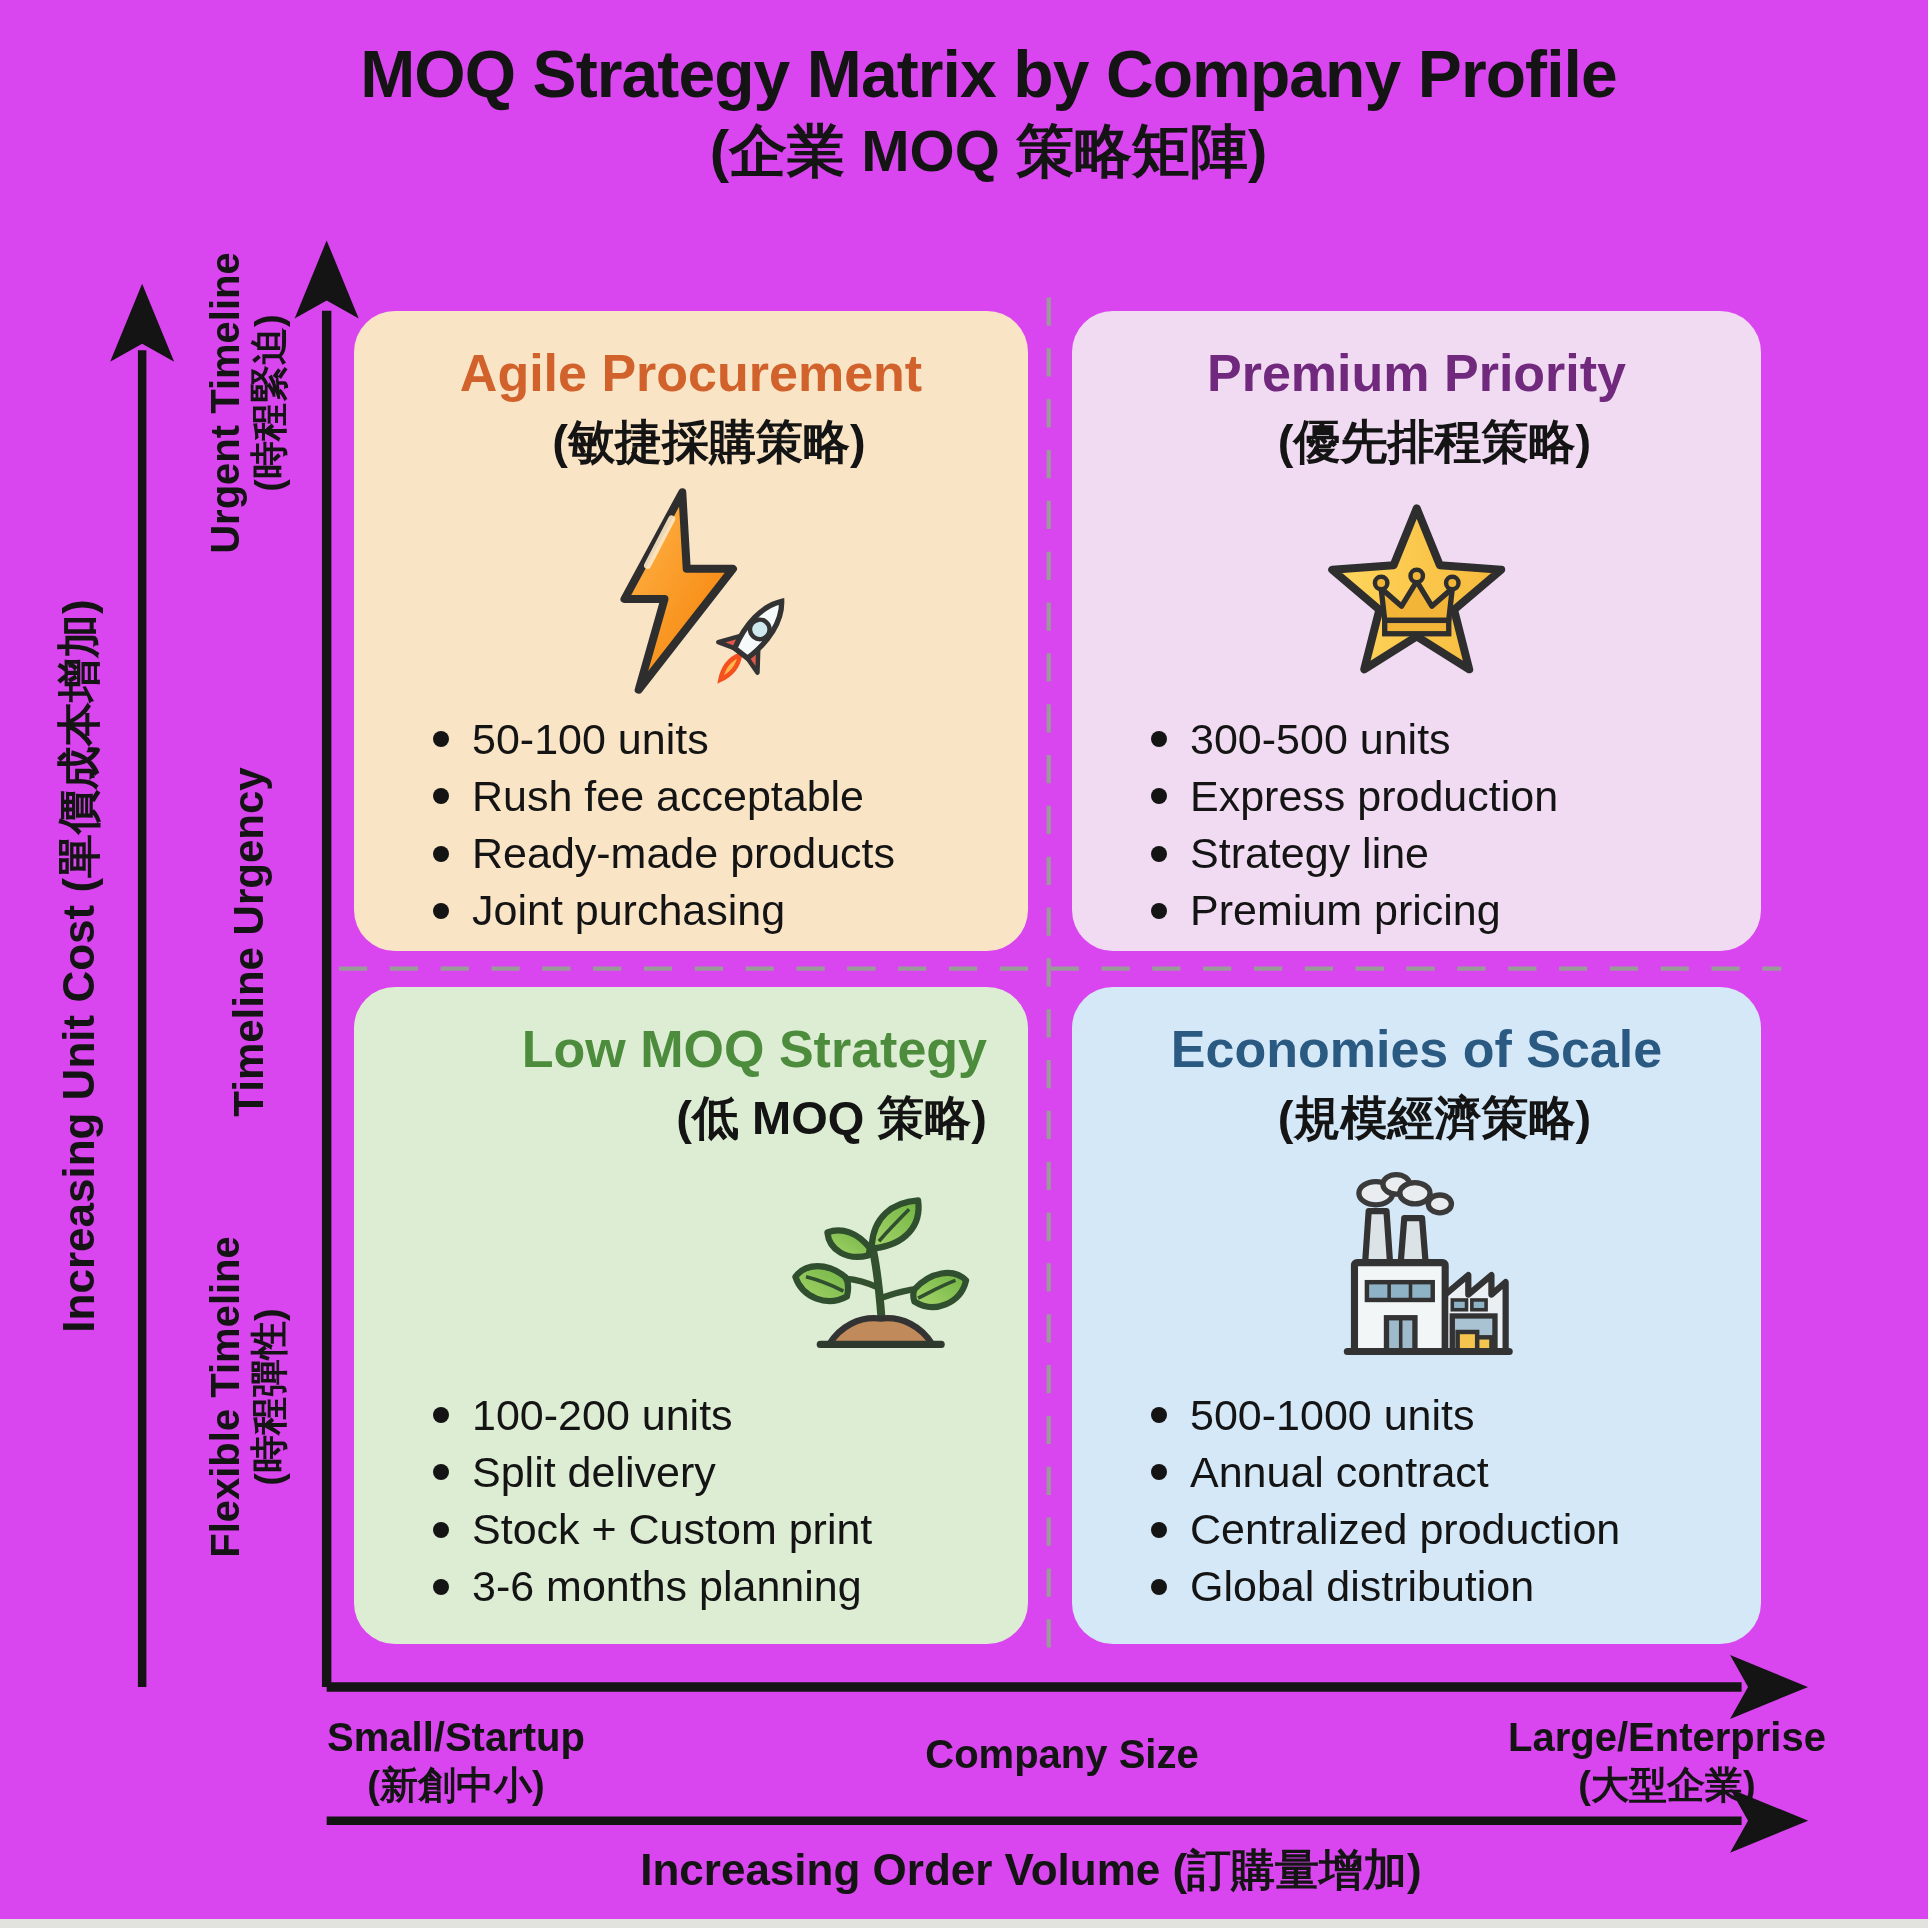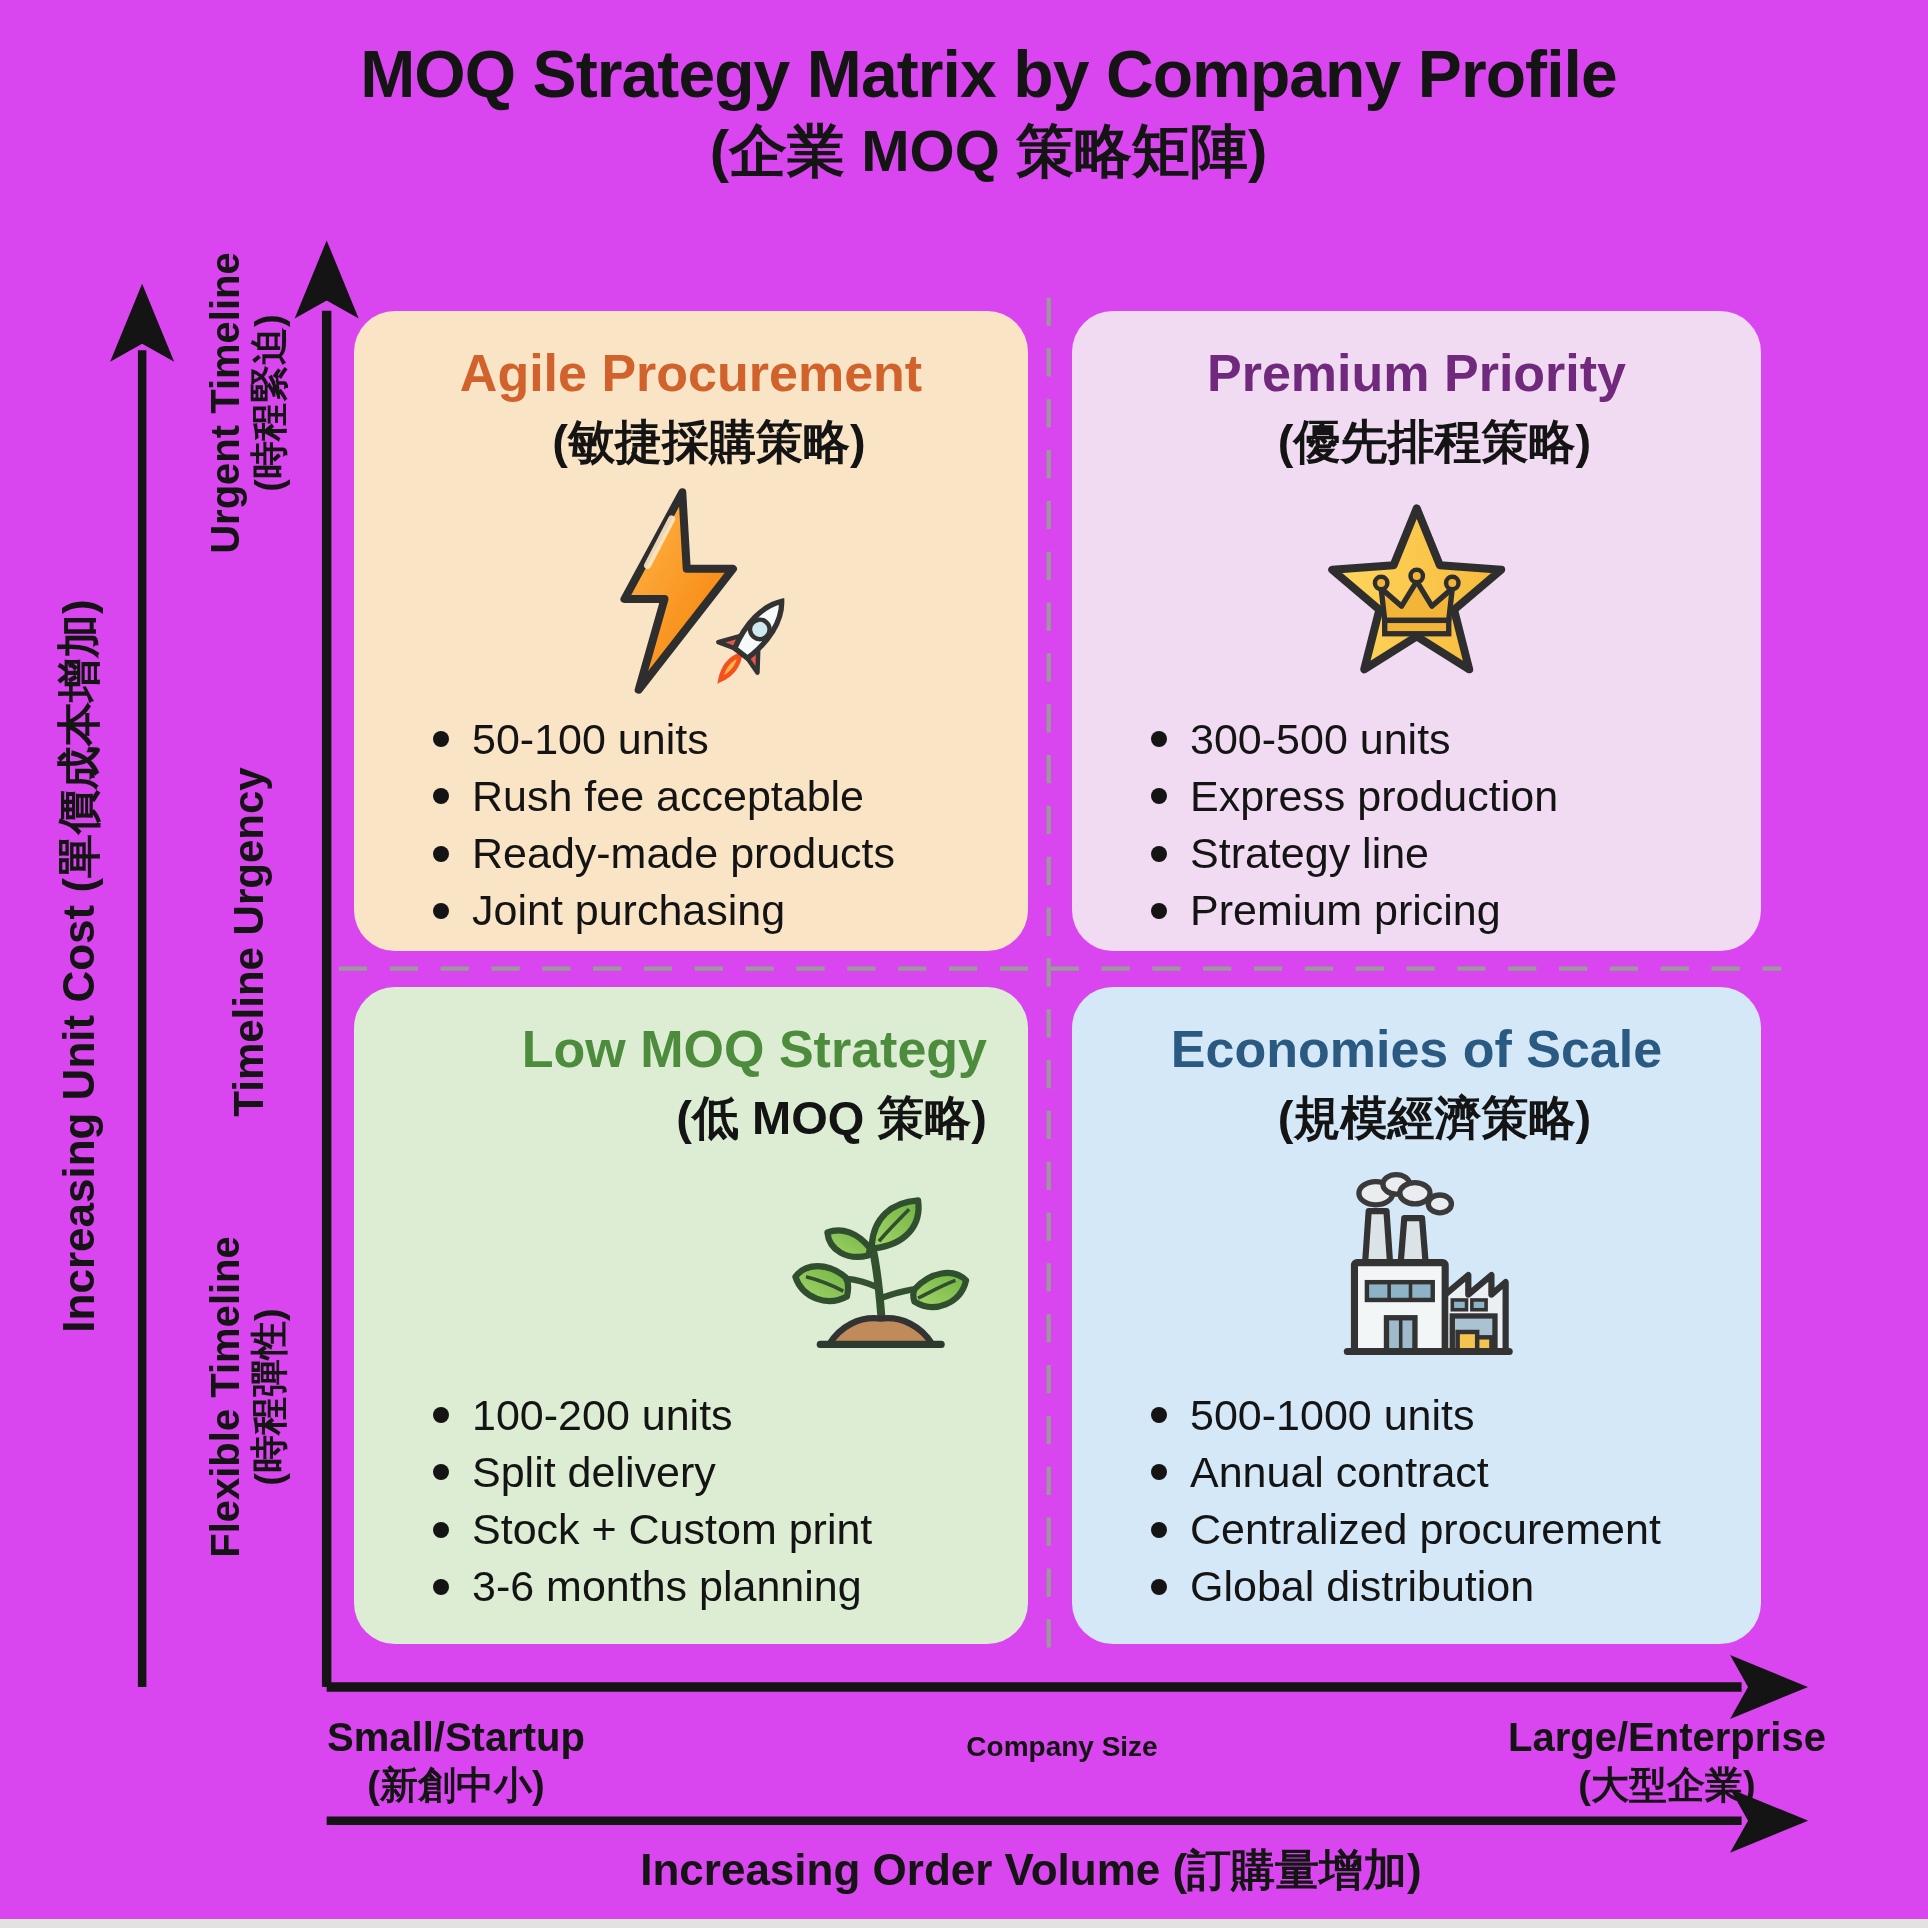--- a/index.html
+++ b/index.html
@@ -58,21 +58,21 @@
   #unit-cost-label{left:79px;top:966px;font-size:44px;}
   #urgent-label{left:247px;top:403px;}
   #timeline-urgency-label{left:249px;top:942px;font-size:42px;}
   #flexible-label{left:247px;top:1397px;}
 
   
   .xlabel{position:absolute;font-weight:700;text-align:center;transform:translateX(-50%);line-height:1.25;}
   .xlabel .l1{font-size:40px;}
   .xlabel .l2{font-size:38px;}
   #small-label{left:456px;top:1712px;}
-  #company-size-label{left:1062px;top:1729px;font-size:28px;}
+  #company-size-label{left:1062px;top:1729px;font-size:40px;}
   #large-label{left:1667px;top:1712px;}
   #order-volume-label{left:1031px;top:1842px;font-size:44px;}
 
   #bottom-strip{position:absolute;left:0;bottom:0;width:1928px;height:9.4px;background:#e2e2df;}
 </style>
 </head>
 <body>
 
 <div id="canvas">
 
@@ -235,21 +235,21 @@
         <rect x="182" y="154" width="16" height="11" fill="#8FB3C6" stroke="#333333" stroke-width="4"></rect>
         <rect x="160" y="172" width="48" height="40" fill="#A9C3D2" stroke="#333333" stroke-width="6"></rect>
         <rect x="166" y="190" width="22" height="22" fill="#F3C44E" stroke="#333333" stroke-width="5"></rect>
         <rect x="188" y="196" width="16" height="16" fill="#F3C44E" stroke="#333333" stroke-width="5"></rect>
         <line x1="42" y1="212" x2="224" y2="212" stroke="#333333" stroke-width="8" stroke-linecap="round"></line>
       </svg>
     </div>
     <ul class="q-list">
       <li>500-1000 units</li>
       <li>Annual contract</li>
-      <li>Centralized procurement</li>
+      <li>Centralized production</li>
       <li>Global distribution</li>
     </ul>
   </div>
 
   <div class="xlabel" id="small-label">
     <div class="l1">Small/Startup</div>
     <div class="l2">(新創中小)</div>
   </div>
   <div class="xlabel" id="company-size-label">Company Size</div>
   <div class="xlabel" id="large-label">

